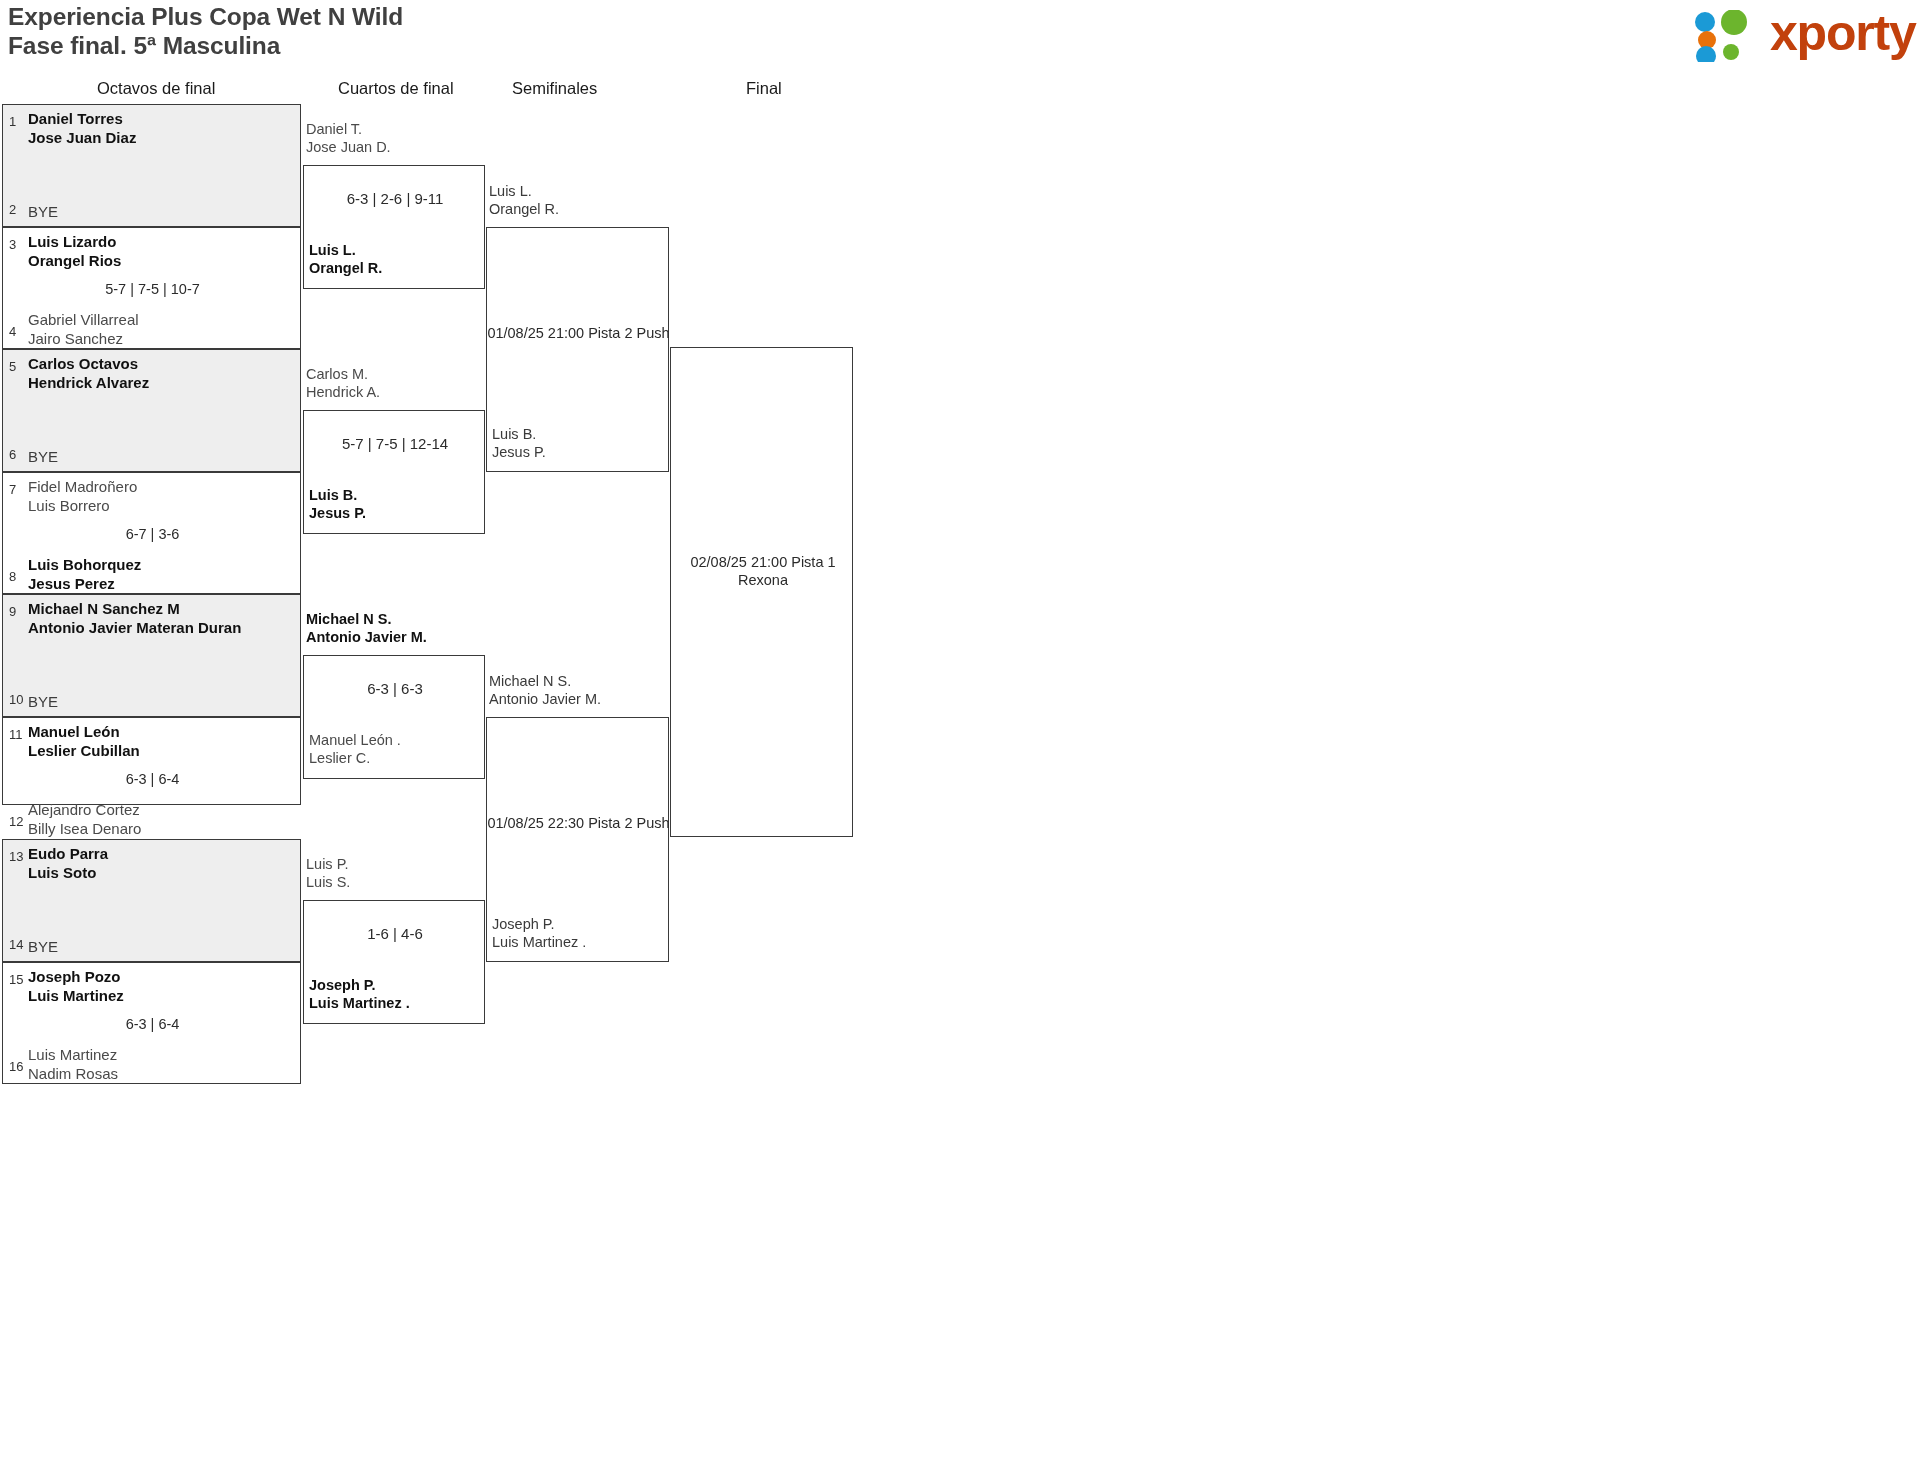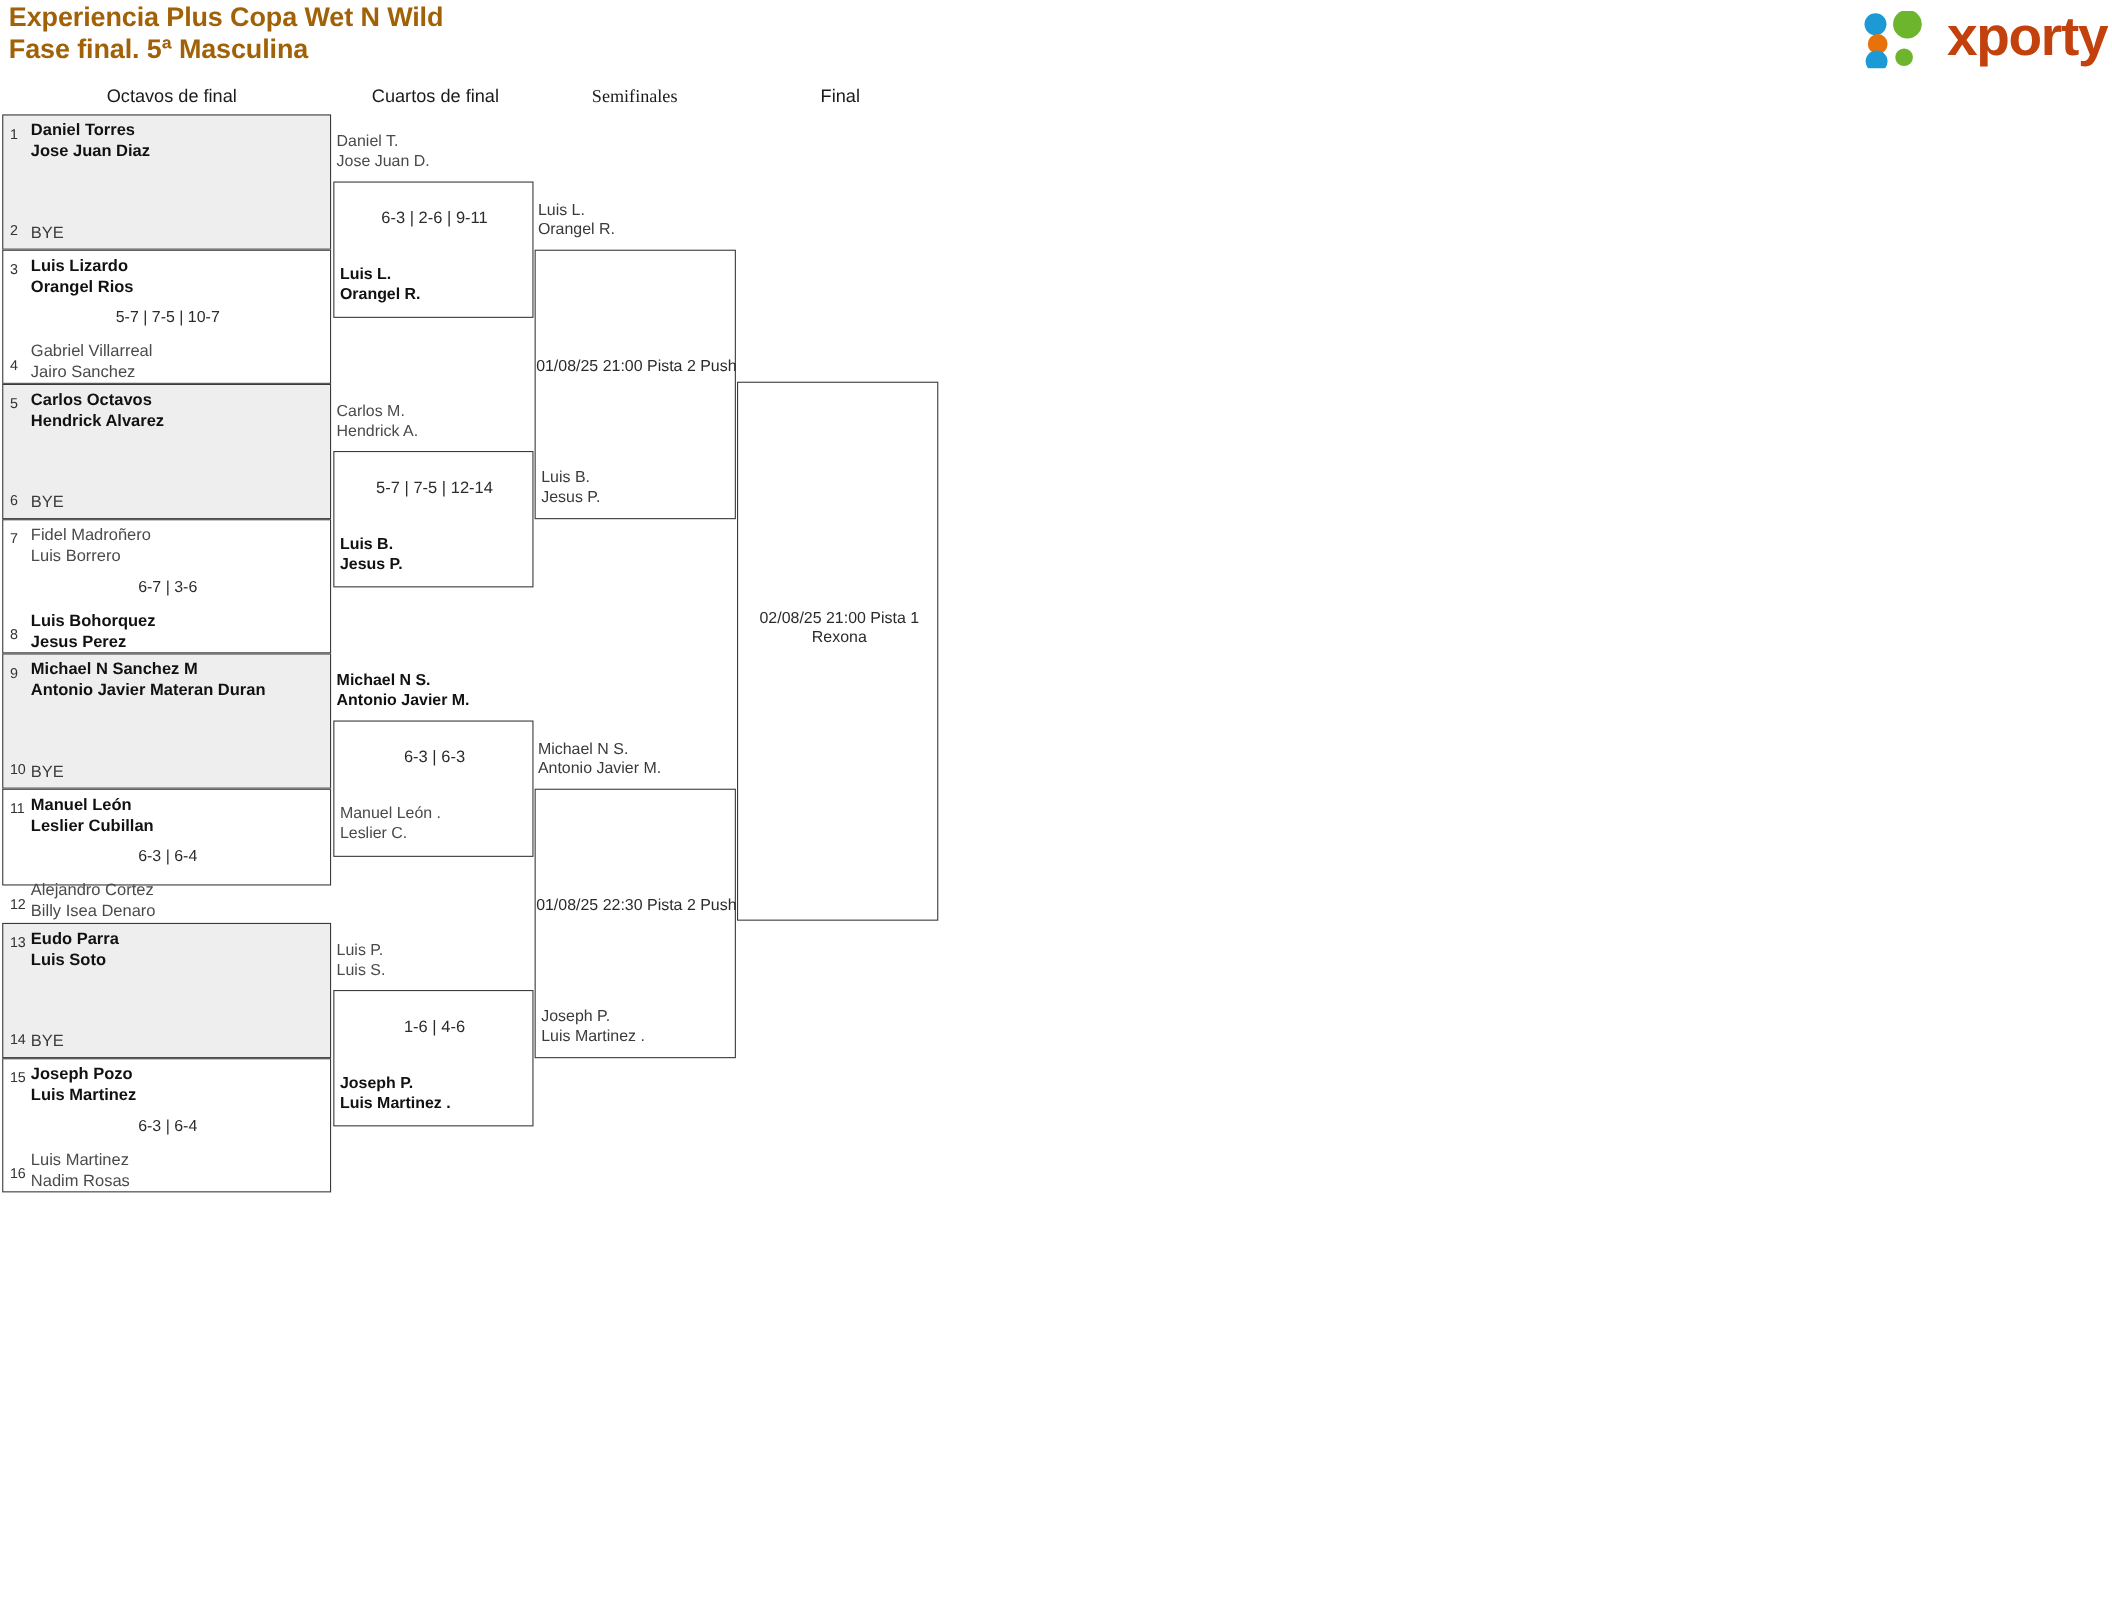--- a/index.html
+++ b/index.html
@@ -9,21 +9,21 @@
     font-family: "Liberation Sans", sans-serif;
     color: #1a1a1a;
     overflow: hidden;
   }
   #root { position: relative; width: 1920px; height: 1459px; }
 
   
   .title-block { position: absolute; left: 8px; top: 2px; }
   .title-line {
     font-size: 24.5px; font-weight: bold; line-height: 29px;
-    color: #a16207; white-space: nowrap; letter-spacing: -0.1px;
+    color: #404040; white-space: nowrap; letter-spacing: -0.1px;
   }
 
   .logo { position: absolute; left: 1694px; top: 6px; width: 220px; height: 58px; }
   .logo-dots { position: absolute; left: 0; top: 4px; width: 74px; height: 52px; }
   .logo-word {
     position: absolute; left: 76px; top: -2px;
     font-size: 50px; font-weight: bold; color: #c2410c;
     letter-spacing: -1.2px; line-height: 58px;
   }
 
@@ -114,21 +114,21 @@
       <circle cx="13" cy="30" r="9" fill="#e8710a"></circle>
       <circle cx="12" cy="46" r="10" fill="#1b9ad6"></circle>
       <circle cx="40" cy="12" r="13" fill="#6cb52d"></circle>
       <circle cx="37" cy="42" r="8" fill="#6cb52d"></circle>
     </svg>
     <div class="logo-word">xporty</div>
   </div>
 
   <div class="round-head" style="left:97px;  top:78px;">Octavos de final</div>
   <div class="round-head" style="left:338px; top:78px;">Cuartos de final</div>
-  <div class="round-head" style="left:538px; top:78px;font-family:Liberation Serif, serif;">Semifinales</div>
+  <div class="round-head" style="left:512px; top:78px;">Semifinales</div>
   <div class="round-head" style="left:746px; top:78px;">Final</div>
 
   <div id="dyn">
       <div class="r1-box gray" style="top:104px;height:122.5px;">
         <span class="seed" style="top:9px;">1</span>
         <span class="r1-names win" style="top:4px;">Daniel Torres</span>
         <span class="r1-names win" style="top:23px;">Jose Juan Diaz</span>
         <span class="seed" style="top:96.5px;">2</span>
         <span class="bye-label" style="left:25px;top:96.5px;">BYE</span>
       </div>

